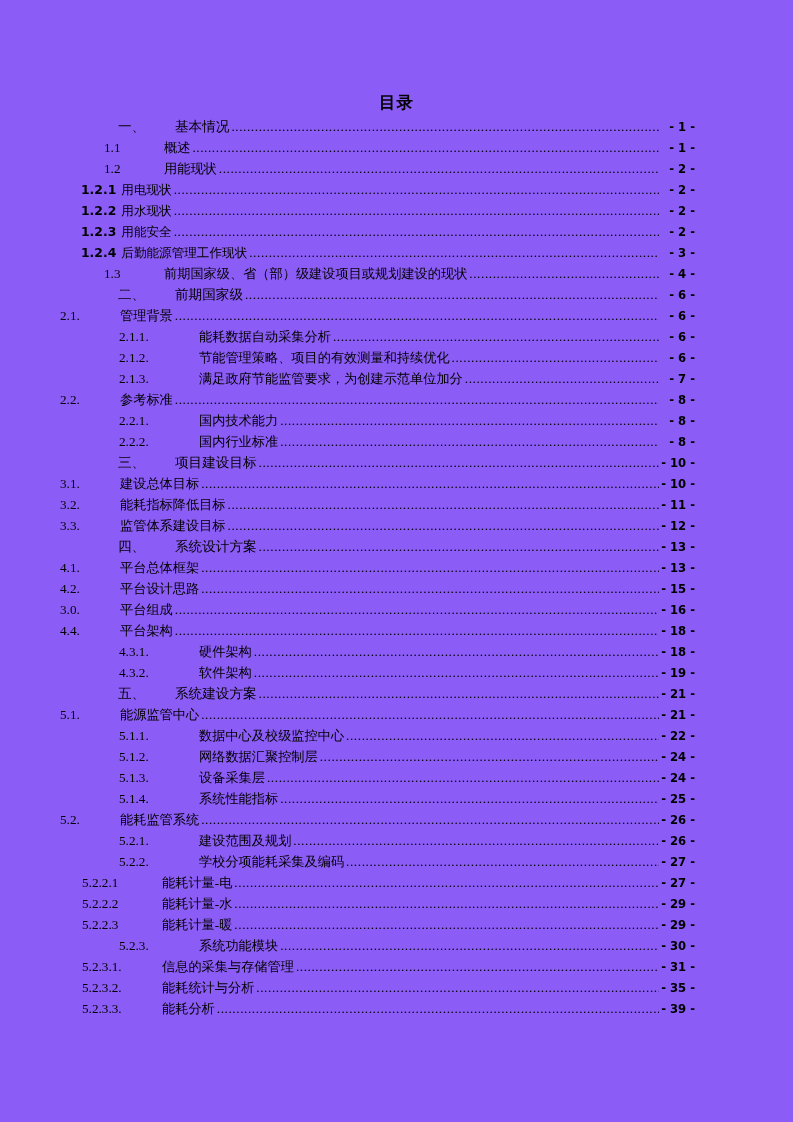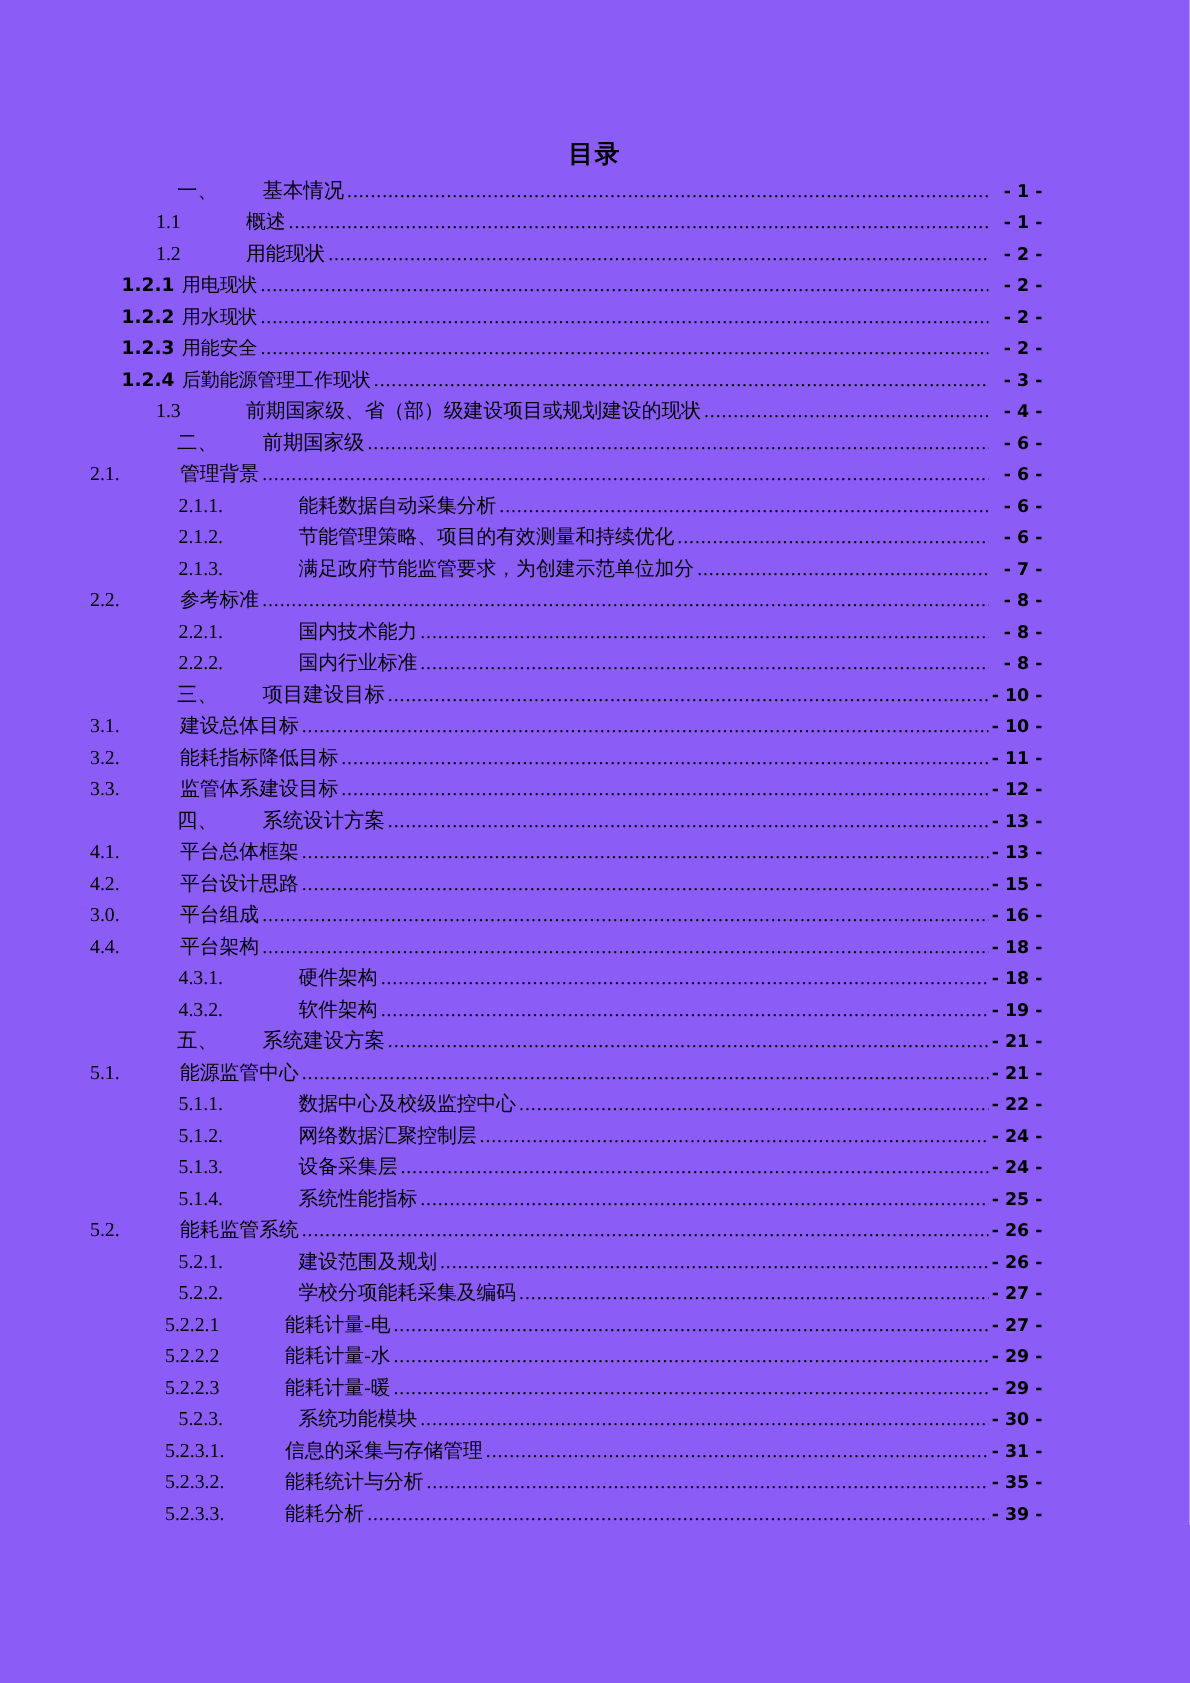--- a/index.html
+++ b/index.html
@@ -106,21 +106,21 @@
     font-size: 12.6px;
     font-weight: normal;
     padding-left: 5px;
   }
   .lvl-3b .leader { font-weight: normal; }
 
   
   .lvl-3 .num { width: 80px; padding-left: 119px; box-sizing: content-box; }
 
   
-  .lvl-4 .num { width: 80px; padding-left: 82px; box-sizing: content-box; margin-left: 28px; }
+  .lvl-4 .num { width: 80px; padding-left: 82px; box-sizing: content-box; }
 
   .txt { padding-left: 0; }
 </style>
 </head>
 <body>
 
 <div class="page">
 
   <div class="toc-title">目录</div>
 

